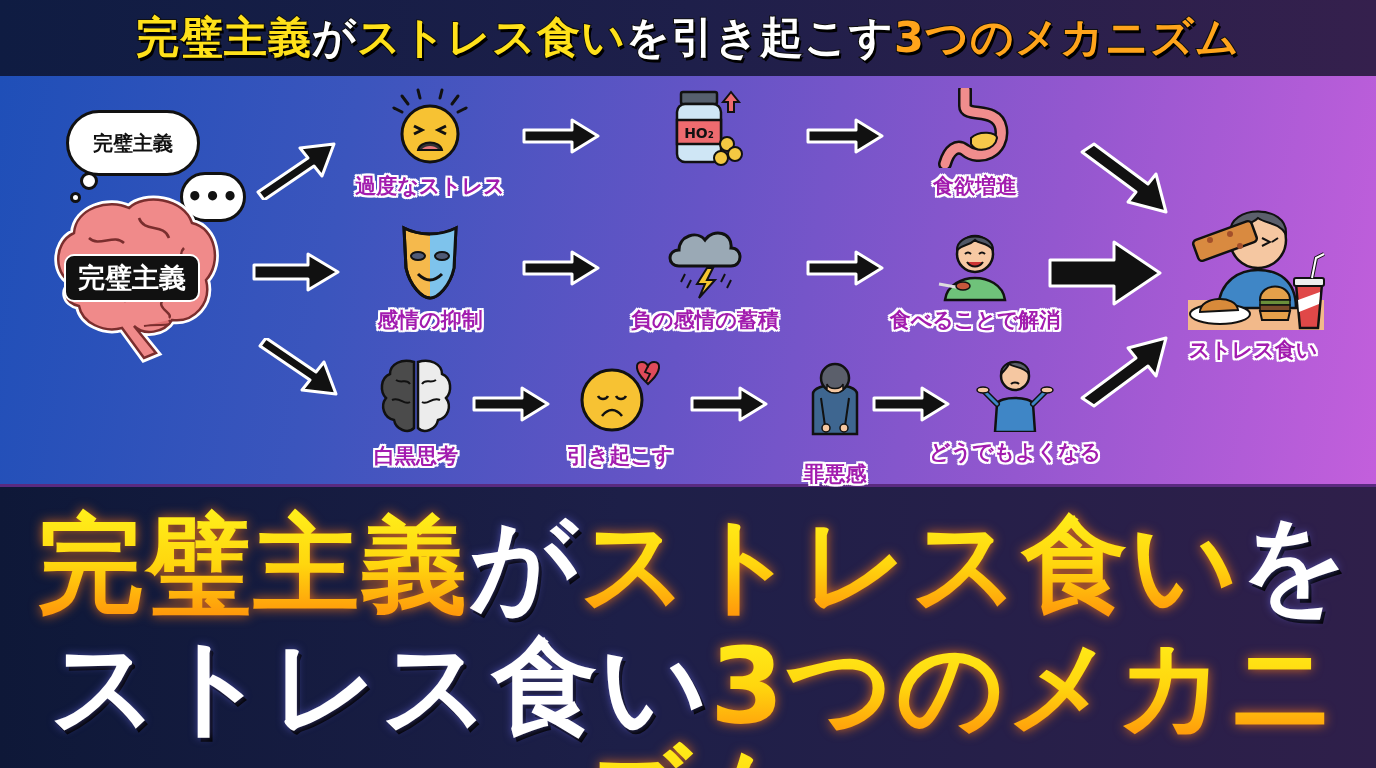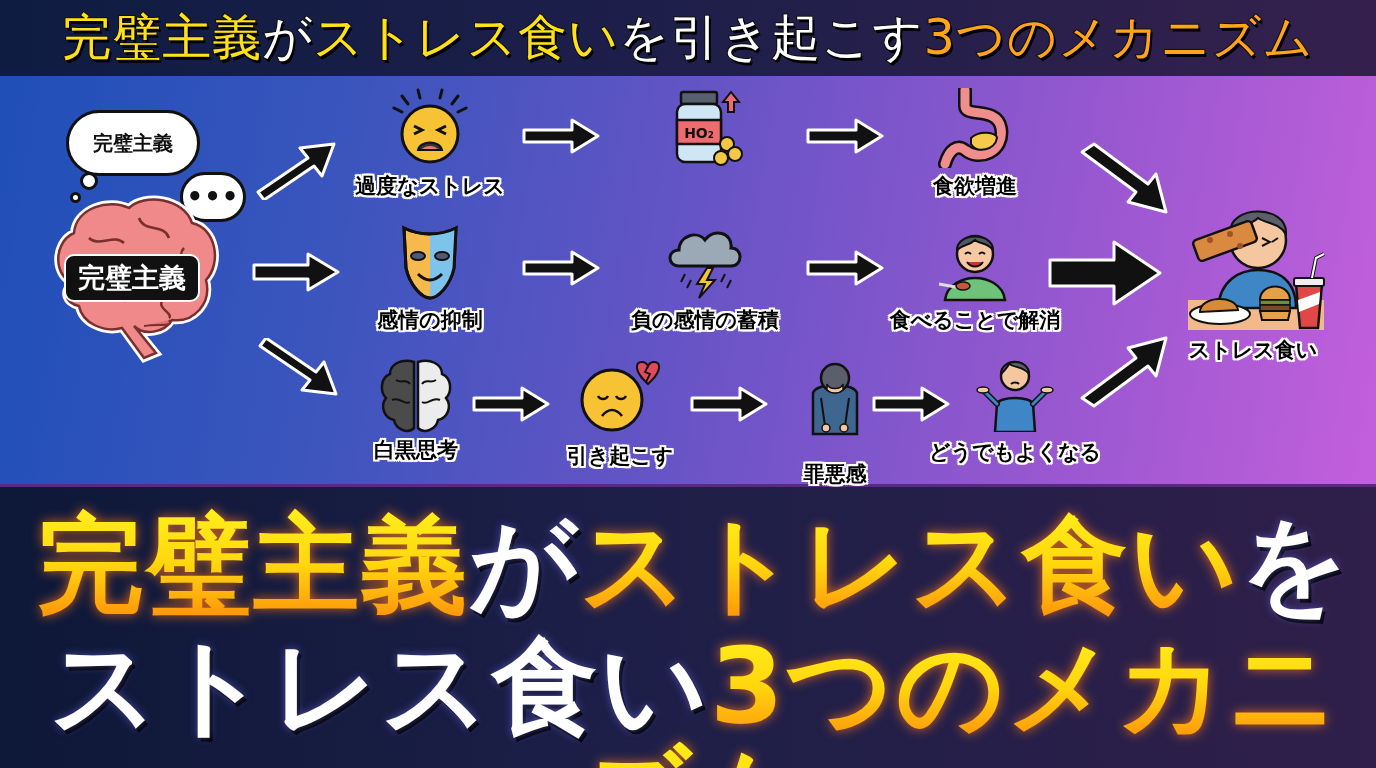--- a/index.html
+++ b/index.html
@@ -8,38 +8,38 @@
     font-family: "DejaVu Sans", "Liberation Sans", sans-serif;
     background: linear-gradient(90deg, #0e1838 0%, #1d1f48 45%, #2f1f4a 100%);
     position: relative;
   }
   .top-banner {
     position: absolute; left: 0; top: 0; width: 1376px; height: 76px;
     background: linear-gradient(90deg, #0f1c42 0%, #1e1f4a 50%, #35204d 100%);
     display: flex; align-items: center; justify-content: center;
   }
   .top-title {
-    font-weight: 400; font-size: 49px; letter-spacing: 1px;
+    font-weight: 700; font-size: 43px; letter-spacing: 1px;
     -webkit-text-stroke: 2px #111;
     paint-order: stroke fill;
     text-shadow: 2px 3px 0 #000;
   }
   .c-yellow { color: #ffe11a; }
   .c-white { color: #ffffff; }
   .c-orange { color: #ffa41b; }
 
   .panel {
     position: absolute; left: 0; top: 76px; width: 1376px; height: 411px;
     background: linear-gradient(100deg, #1f4fb8 0%, #3b55bd 25%, #6654c6 50%, #9457cf 75%, #c35fdc 100%);
     border-bottom: 3px solid #5a2a80;
   }
 
   .node { position: absolute; display: flex; flex-direction: column; align-items: center; }
   .node-label {
-    font-weight: 800; font-size: 21px; color: #000000; white-space: nowrap;
+    font-weight: 800; font-size: 21px; color: #a21caf; white-space: nowrap;
     text-shadow: 2px 0 0 #fff, -2px 0 0 #fff, 0 2px 0 #fff, 0 -2px 0 #fff,
                  2px 2px 0 #fff, -2px -2px 0 #fff, 2px -2px 0 #fff, -2px 2px 0 #fff;
   }
   .icon { width: 80px; height: 80px; display: block; }
 
   .arrow { position: absolute; }
 
   .bubble-thought {
     position: absolute; left: 66px; top: 110px; width: 134px; height: 66px;
     background: #fff; border: 3px solid #111; border-radius: 40px;
@@ -210,21 +210,21 @@
   </svg>
   <div class="node-label" style="margin-top:4px;text-align:center;">食べることで解消</div>
 </div>
 
 <div class="node" style="left:346px;top:356px;width:140px;">
   <svg class="icon" viewBox="0 0 80 80">
     <path d="M38 6 C26 2 14 8 14 18 C4 22 4 36 10 42 C4 50 8 62 18 64 C20 74 32 78 38 72 Z" fill="#4b4b4b" stroke="#111" stroke-width="2.5"></path>
     <path d="M42 6 C54 2 66 8 66 18 C76 22 76 36 70 42 C76 50 72 62 62 64 C60 74 48 78 42 72 Z" fill="#ececec" stroke="#111" stroke-width="2.5"></path>
     <path d="M20 24 C26 28 30 22 34 28 M16 44 C24 40 28 50 34 46 M60 24 C54 28 50 22 46 28 M64 44 C56 40 52 50 46 46" stroke="#111" stroke-width="2" fill="none"></path>
   </svg>
-  <div class="node-label" style="margin-top:0;">白黒思考</div>
+  <div class="node-label" style="margin-top:6px;">白黒思考</div>
 </div>
 
 <svg class="arrow" style="left:472px;top:386px;" width="80" height="36" viewBox="0 0 80 36">
   <path d="M2 12 L50 12 L50 2 L76 18 L50 34 L50 24 L2 24 Z" fill="#111" stroke="#fff" stroke-width="3" stroke-linejoin="round"></path>
 </svg>
 
 <div class="node" style="left:550px;top:356px;width:140px;">
   <svg class="icon" viewBox="0 0 80 80" style="width:100px;">
     <circle cx="32" cy="44" r="30" fill="#f7c233" stroke="#111" stroke-width="3"></circle>
     <path d="M18 40 C20 44 26 44 28 40 M36 40 C38 44 44 44 46 40" stroke="#111" stroke-width="2.5" fill="none"></path>

